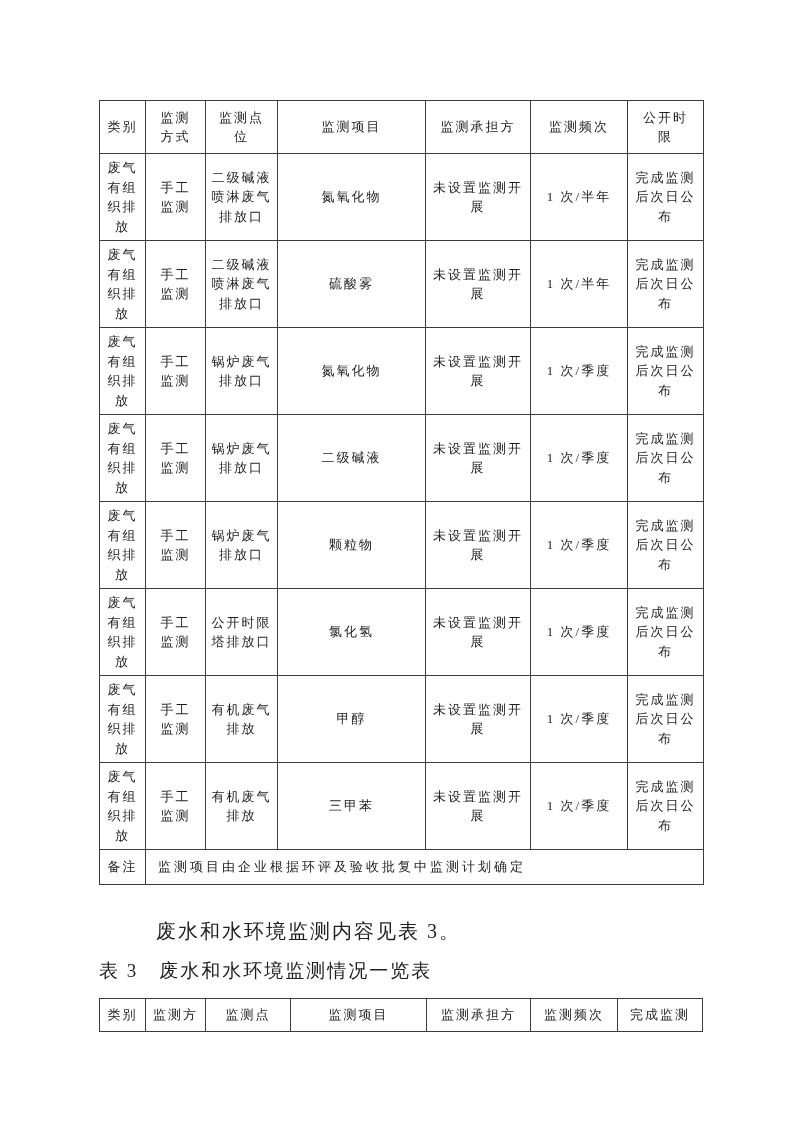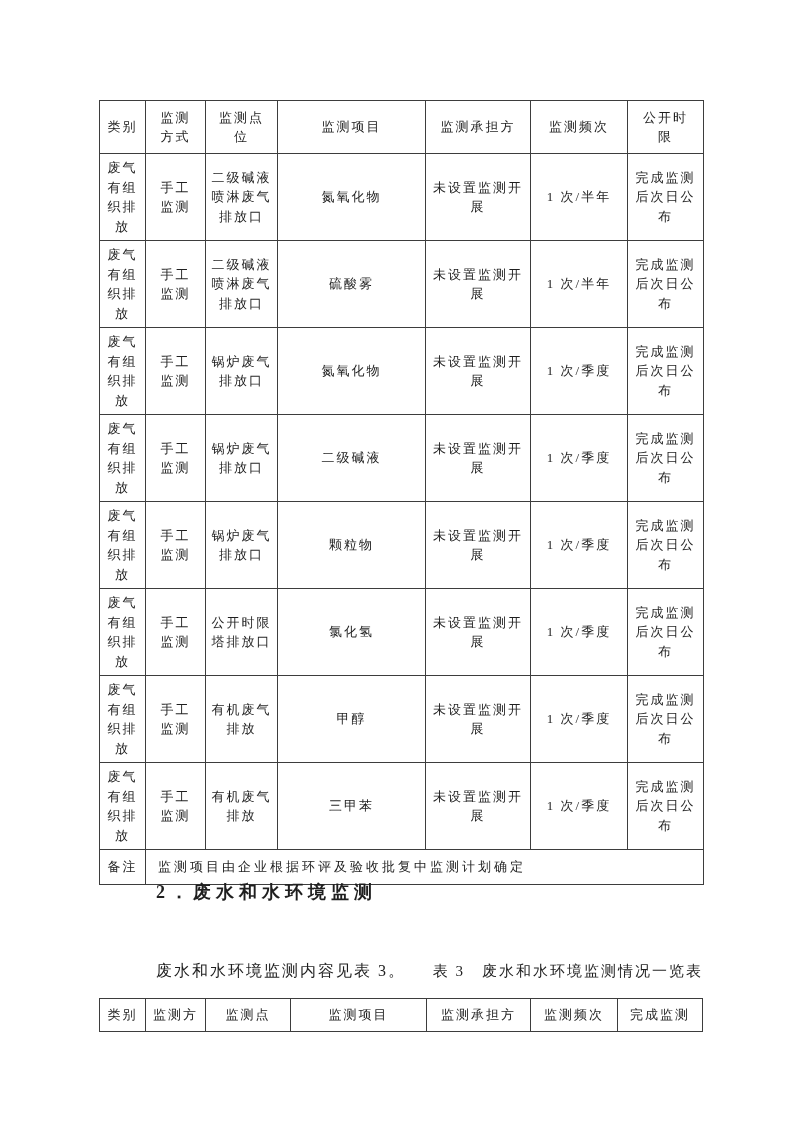--- a/index.html
+++ b/index.html
@@ -34,28 +34,27 @@
   .t1 td.note-text{text-align:left;padding-left:12px;letter-spacing:3px;}
 
   
   .sec-heading{
     position:absolute;left:156px;top:879px;
     font-size:18px;font-weight:bold;letter-spacing:5px;line-height:26px;
     white-space:nowrap;
   }
   .sec-paragraph{
     position:absolute;left:156px;top:916px;
-    font-size:16px;letter-spacing:2px;line-height:30px;
+    font-size:20px;letter-spacing:2px;line-height:30px;
     white-space:nowrap;
-    margin-top:40px;
   }
   .tbl-caption{
     position:absolute;left:99px;top:959px;width:604px;
-    font-size:15px;letter-spacing:2px;line-height:24px;
-    text-align:right;white-space:pre;
+    font-size:19px;letter-spacing:2px;line-height:24px;
+    text-align:left;white-space:pre;
   }
 
   
   .t2{position:absolute;left:99px;top:998px;width:603px;}
   .t2 tr.hdr td{height:28px;}
 </style>
 </head>
 <body>
 
 <div class="page">
@@ -221,21 +220,20 @@
 后次日公
 布</td>
       </tr>
       <tr class="note">
         <td>备注</td>
         <td class="note-text" colspan="6">监测项目由企业根据环评及验收批复中监测计划确定</td>
       </tr>
     </tbody>
   </table>
 
-  <div class="sec-heading">2．废水和水环境监测</div>
   <div class="sec-paragraph">废水和水环境监测内容见表 3。</div>
   <div class="tbl-caption">表 3　废水和水环境监测情况一览表</div>
 
   <table class="t2">
     <colgroup>
       <col style="width:46px">
         <col style="width:60px">
         <col style="width:85px">
       <col style="width:136px">
         <col style="width:104px">

